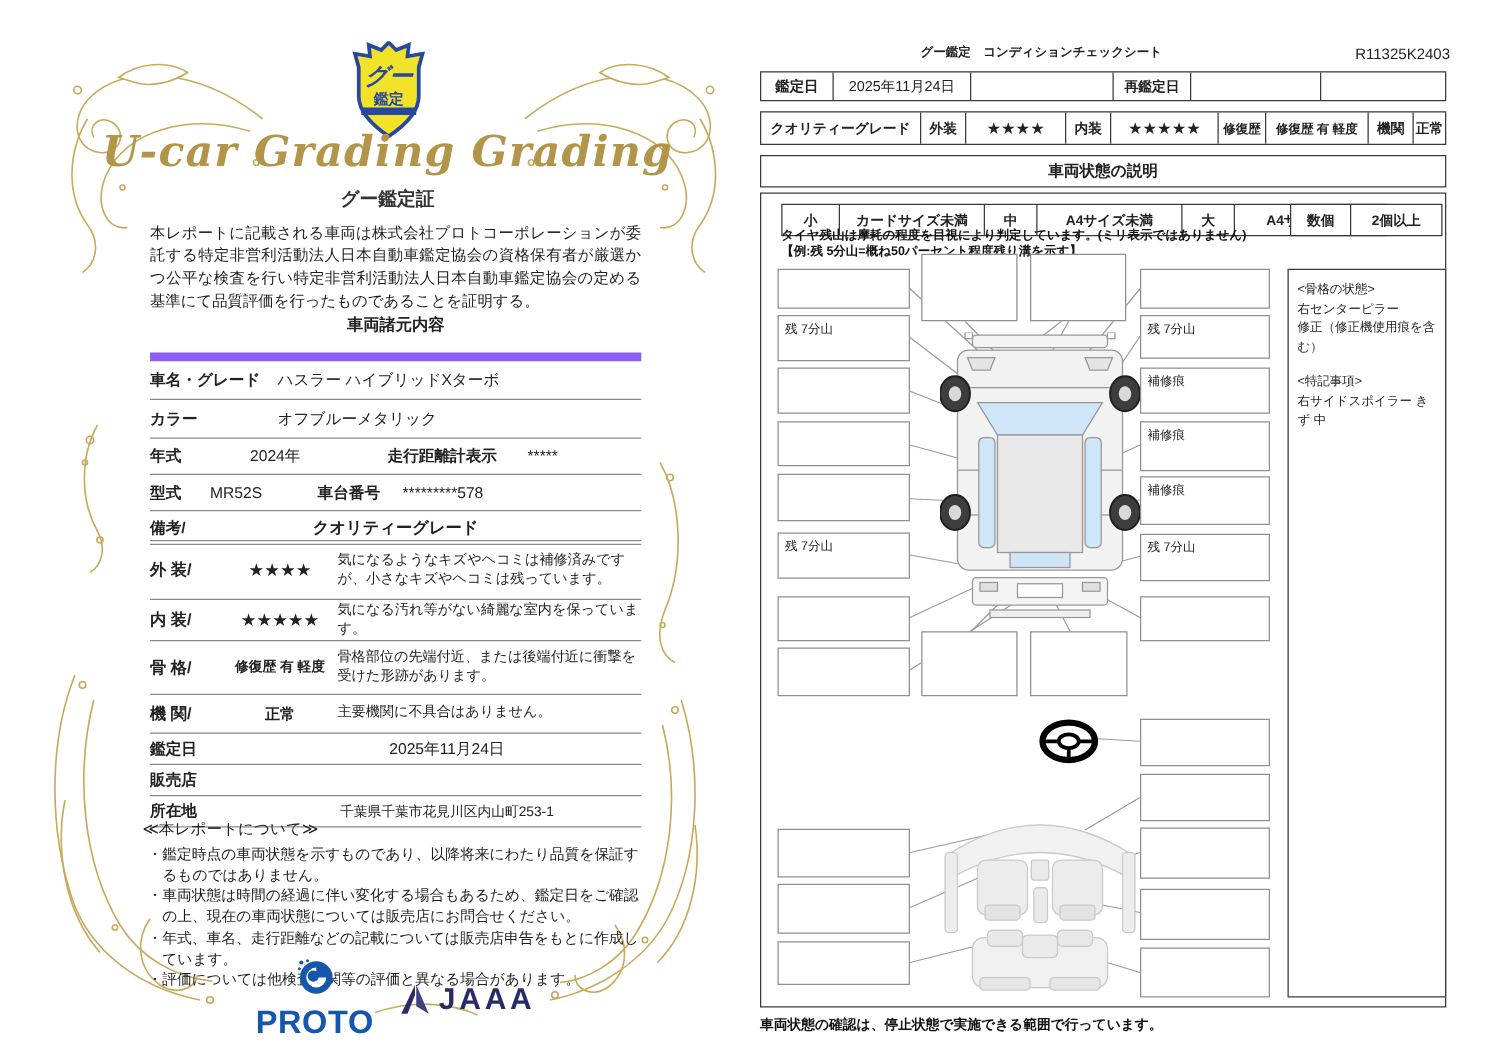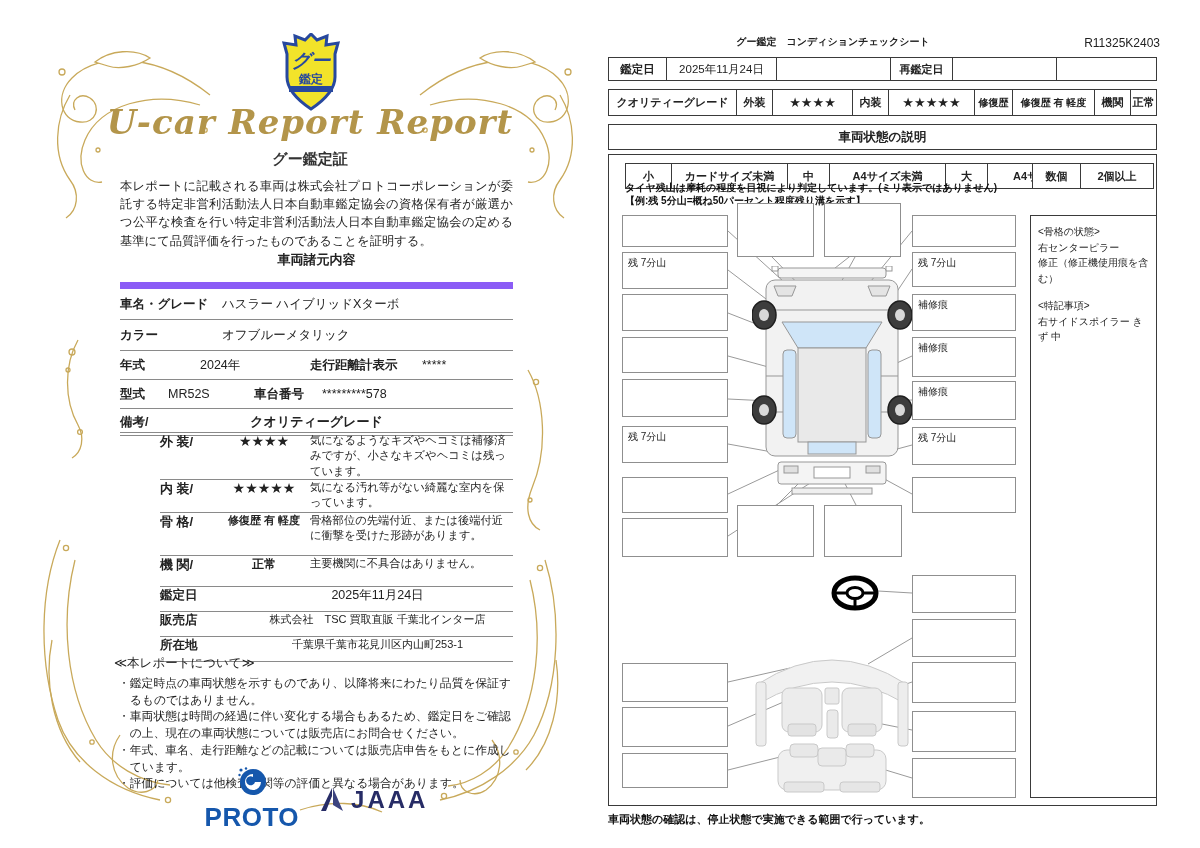--- a/index.html
+++ b/index.html
@@ -7,21 +7,21 @@
          font-family:"Liberation Sans","DejaVu Sans",sans-serif;color:#222;}
   .abs{position:absolute;box-sizing:border-box;}
   
   .cert-title{font-family:"DejaVu Serif","Liberation Serif",serif;font-style:italic;font-weight:bold;
               font-size:34px;color:#b3954a;text-align:center;letter-spacing:1px;}
   .cert-sub{font-size:15px;font-weight:bold;text-align:center;color:#333;}
   .intro{font-size:12.3px;line-height:1.48;text-align:justify;color:#1e1e1e;}
   .sec-title{font-size:13px;font-weight:bold;text-align:center;color:#222;}
   .spec-row{display:flex;align-items:center;border-bottom:1px solid #8a8a8a;font-size:12.5px;}
   .spec-label{font-weight:bold;color:#222;}
-  .grade-row{display:flex;align-items:flex-start;border-bottom:1px solid #8a8a8a;margin-left:40px;}
+  .grade-row{display:flex;align-items:center;border-bottom:1px solid #8a8a8a;}
   .grade-label{width:58px;font-weight:bold;font-size:13px;flex:none;}
   .grade-val{width:92px;flex:none;text-align:center;font-size:14px;font-weight:bold;}
   .grade-val.small{font-size:11px;}
   .grade-desc{flex:1;font-size:11.3px;line-height:1.35;color:#1e1e1e;}
   .info-label{width:82px;font-weight:bold;font-size:12.5px;flex:none;}
   .info-val{flex:1;text-align:center;font-size:12px;}
   .about{font-size:11.8px;line-height:1.42;color:#1e1e1e;}
   .about li{list-style:none;padding-left:1em;text-indent:-1em;}
   .about ul{margin:2px 0 0 4px;padding:0;}
   
@@ -97,21 +97,21 @@
       </g>
     </svg>
 
     <svg class="abs" style="left:281px;top:33px;width:60px;height:78px;" viewBox="0 0 60 78">
       <path d="M30 1 L36 7 L46 3 L45 12 L57 10 L54 21 L54 44 Q54 60 30 76 Q6 60 6 44 L6 21 L3 10 L15 12 L14 3 L24 7 Z" fill="#f2e32a" stroke="#27489e" stroke-width="3"></path>
       <text x="30" y="34" font-size="19" font-weight="bold" font-style="italic" fill="#27489e" text-anchor="middle" font-family="Liberation Sans, sans-serif">グー</text>
       <text x="30" y="50" font-size="12" font-weight="bold" fill="#27489e" text-anchor="middle" font-family="Liberation Sans, sans-serif">鑑定</text>
       <path d="M8 53 L52 53 L52 59 L8 59 Z" fill="#27489e"></path>
     </svg>
 
-    <div class="abs cert-title" style="left:80px;top:102px;width:460px;">U-car Report Report</div>
+    <div class="abs cert-title" style="left:80px;top:102px;width:460px;">U-car Grading Grading</div>
 
     <div class="abs cert-sub" style="left:90px;top:150px;width:440px;">グー鑑定証</div>
 
     <div class="abs sec-title" style="left:120px;top:251px;width:393px;">車両諸元内容</div>
 
     <div class="abs intro" style="left:120px;top:177px;width:393px;">本レポートに記載される車両は株式会社プロトコーポレーションが委託する特定非営利活動法人日本自動車鑑定協会の資格保有者が厳選かつ公平な検査を行い特定非営利活動法人日本自動車鑑定協会の定める基準にて品質評価を行ったものであることを証明する。</div>
 
     <div class="abs" style="left:120px;top:282px;width:393px;border-top:7px solid #8b5cf6;">
       <div class="spec-row" style="height:30px;">
         <span class="spec-label" style="width:102px;">車名・グレード</span>
@@ -160,21 +160,20 @@
         <span class="grade-label">機 関/</span>
         <span class="grade-val small" style="font-size:12px;">正常</span>
         <span class="grade-desc">主要機関に不具合はありません。</span>
       </div>
       <div class="grade-row" style="height:24px;">
         <span class="info-label">鑑定日</span>
         <span class="info-val" style="font-size:12.5px;">2025年11月24日</span>
       </div>
       <div class="grade-row" style="height:24px;">
         <span class="info-label">販売店</span>
-        <span class="info-val" style="font-size:11px;">株式会社　TSC 買取直販 千葉北インター店</span>
       </div>
       <div class="grade-row" style="height:24px;">
         <span class="info-label">所在地</span>
         <span class="info-val" style="font-size:11px;">千葉県千葉市花見川区内山町253-1</span>
       </div>
     </div>
 
     <div class="abs about" style="left:114px;top:655px;width:404px;">
       <div style="font-size:12.5px;">≪本レポートについて≫</div>
       <ul>

